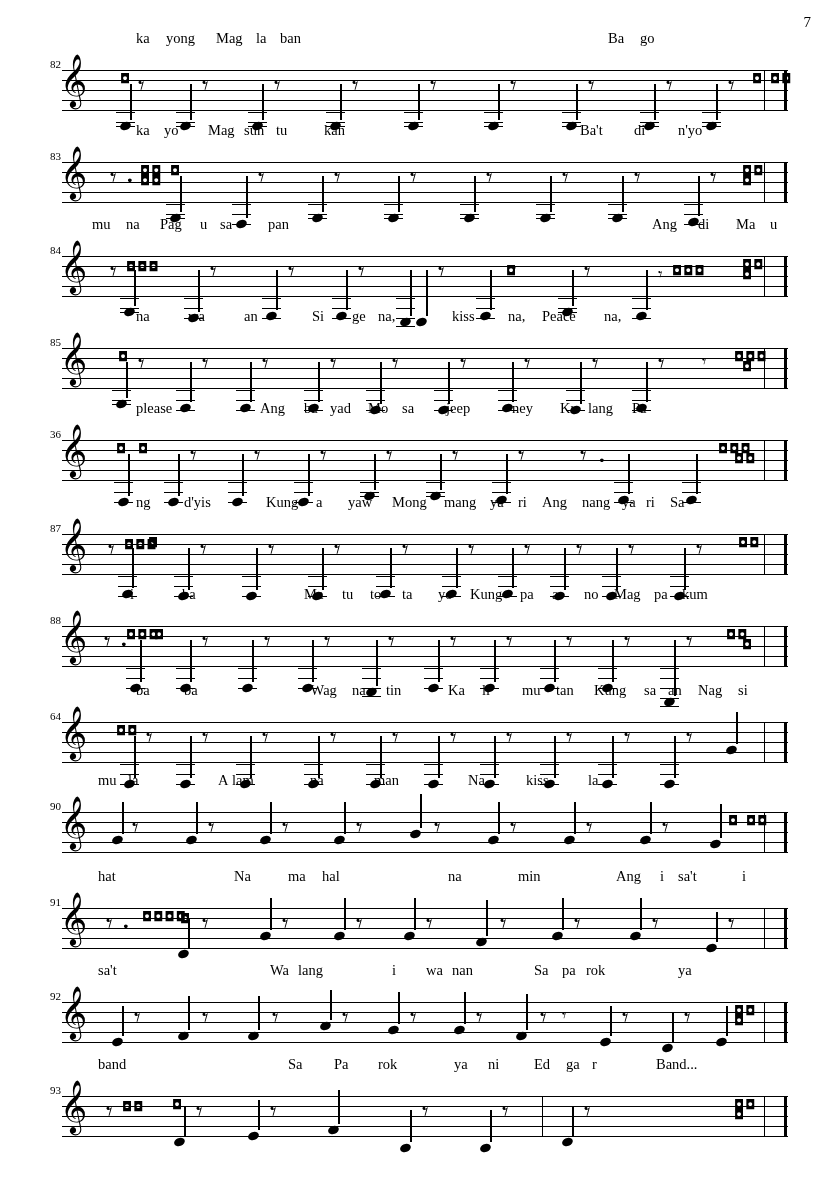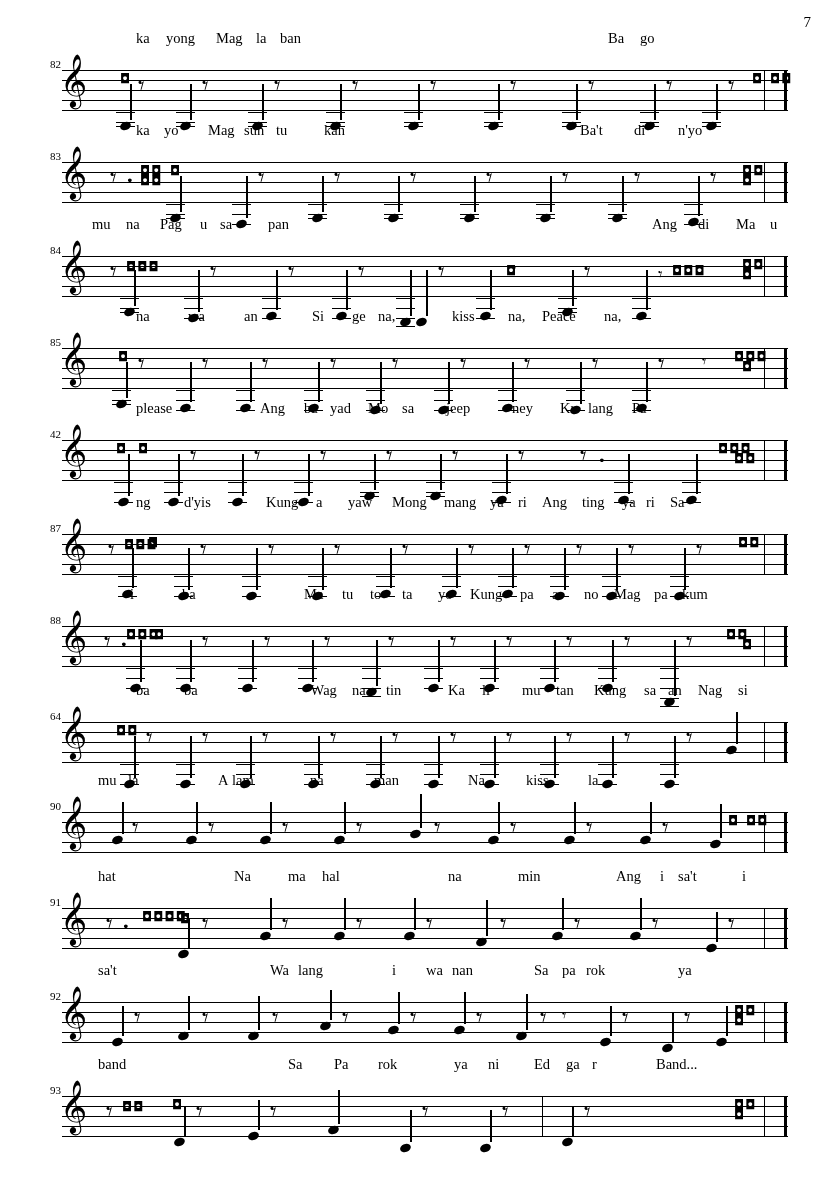--- a/index.html
+++ b/index.html
@@ -587,21 +587,21 @@
       <span class="lyric" style="left:256px">ba</span>
       <span class="lyric" style="left:282px">yad</span>
       <span class="lyric" style="left:320px">Mo</span>
       <span class="lyric" style="left:354px">sa</span>
       <span class="lyric" style="left:398px">jeep</span>
       <span class="lyric" style="left:464px">ney</span>
       <span class="lyric" style="left:512px">Ku</span>
       <span class="lyric" style="left:540px">lang</span>
       <span class="lyric" style="left:584px">Pa</span>
     </div>
-    <div class="measure-number">42</div>
+    <div class="measure-number">36</div>
     <div class="staff">
       <div class="line l0"></div>
       <div class="line l1"></div>
       <div class="line l2"></div>
       <div class="line l3"></div>
       <div class="line l4"></div>
       <div class="clef">𝄞</div>
 
       <div class="dots" style="left:54px; top:2px">◘</div>
       <div class="dots" style="left:76px; top:2px">◘</div>
@@ -696,21 +696,21 @@
       <span class="lyric" style="left:88px">ng</span>
       <span class="lyric" style="left:136px">d'yis</span>
       <span class="lyric" style="left:218px">Kung</span>
       <span class="lyric" style="left:268px">a</span>
       <span class="lyric" style="left:300px">yaw</span>
       <span class="lyric" style="left:344px">Mong</span>
       <span class="lyric" style="left:396px">mang</span>
       <span class="lyric" style="left:442px">ya</span>
       <span class="lyric" style="left:470px">ri</span>
       <span class="lyric" style="left:494px">Ang</span>
-      <span class="lyric" style="left:534px">ting</span>
+      <span class="lyric" style="left:534px">nang</span>
       <span class="lyric" style="left:574px">ya</span>
       <span class="lyric" style="left:598px">ri</span>
       <span class="lyric" style="left:622px">Sa</span>
     </div>
     <div class="measure-number">87</div>
     <div class="staff">
       <div class="line l0"></div>
       <div class="line l1"></div>
       <div class="line l2"></div>
       <div class="line l3"></div>

